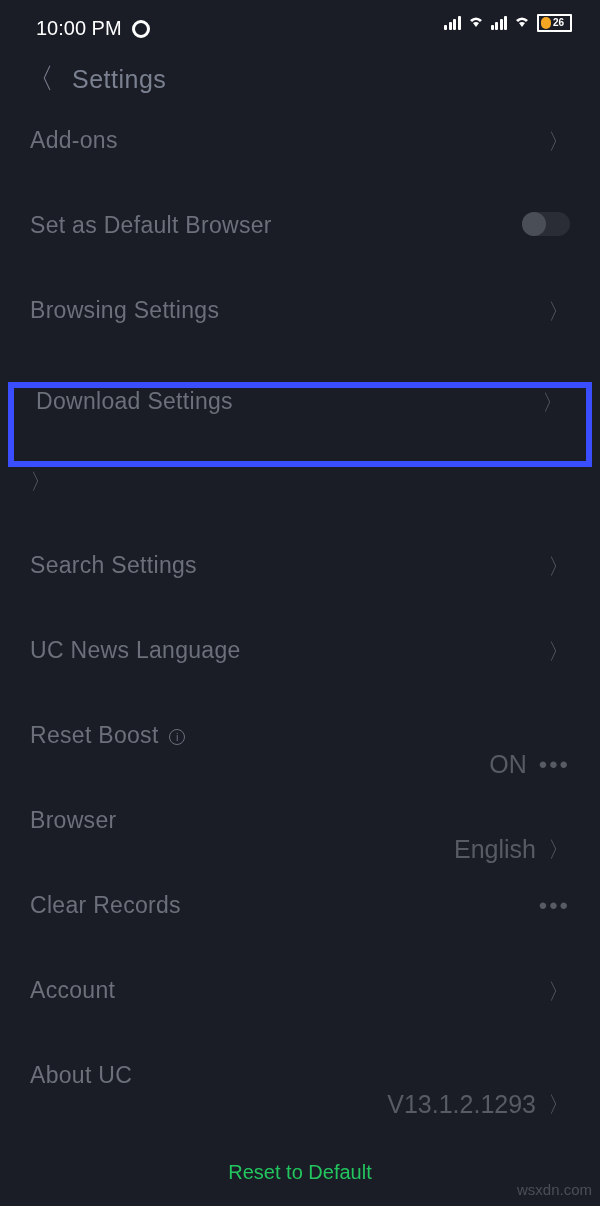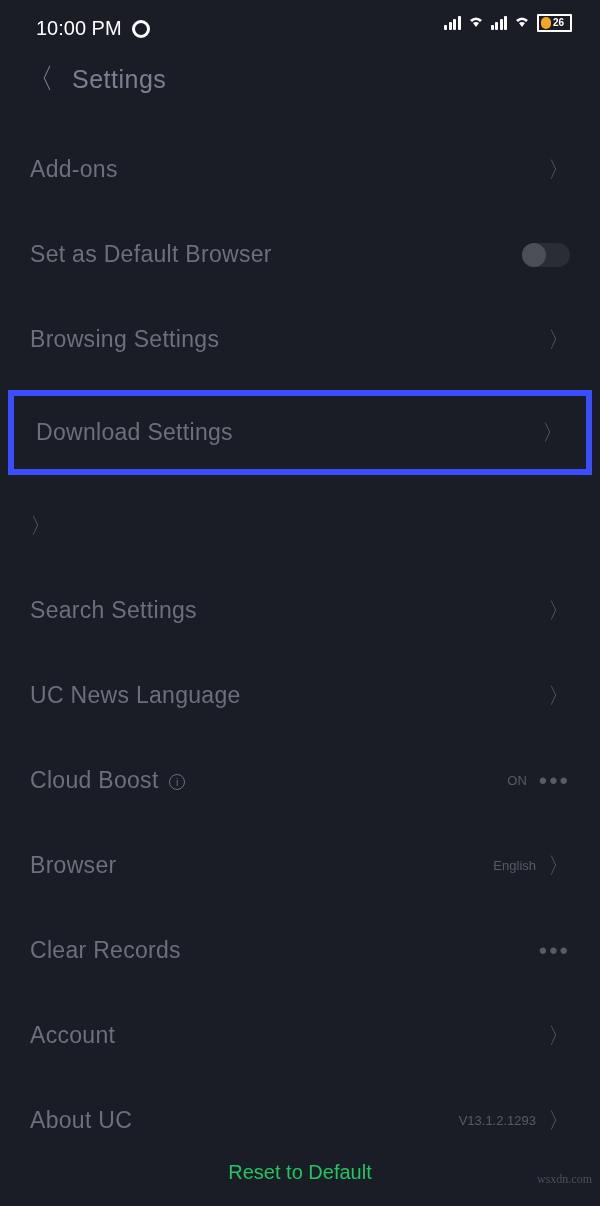--- a/index.html
+++ b/index.html
@@ -92,27 +92,26 @@
       color: #7a8090;
       letter-spacing: 0.5px;
     }
     .settings-list {
       padding-top: 14px;
     }
     .setting-row {
       height: 85px;
       display: flex;
       justify-content: space-between;
-      align-items: center;
       padding: 0 30px;
       cursor: pointer;
     }
     .setting-row.highlighted {
       border: 6px solid #3a4dff;
-      margin: 8px 8px;
+      margin: 0 8px;
       padding: 0 22px;
     }
     .setting-label {
       font-size: 23px;
       color: #6b707a;
       letter-spacing: 0.3px;
     }
     .setting-right {
       display: flex;
       align-items: center;
@@ -131,21 +130,21 @@
     }
     .toggle-thumb {
       width: 24px;
       height: 24px;
       background: #4a4e57;
       border-radius: 50%;
       position: absolute;
       left: 0;
     }
     .setting-value {
-      font-size: 13px;
+      font-size: 25px;
       color: #565b64;
     }
     .dots {
       color: #565b64;
       font-size: 24px;
       letter-spacing: 2px;
     }
     .info-icon {
       display: inline-flex;
       width: 16px;
@@ -162,25 +161,24 @@
       position: absolute;
       bottom: 22px;
       width: 100%;
       text-align: center;
       font-size: 20px;
       color: #22c55e;
       cursor: pointer;
     }
     .watermark {
       position: absolute;
-      bottom: 19px;
+      bottom: 8px;
       right: 8px;
-      font-size: 12px;
+      font-size: 15px;
       color: #4a4e57;
-      font-family: Liberation Serif, serif;
     }
   </style>
 </head>
 <body>
 
 <div class="status-bar">
   <div class="status-left">
     <span>10:00 PM</span>
     <span class="circle-icon"></span>
   </div>
@@ -252,21 +250,21 @@
     <span class="chevron-right">〉</span>
   </div>
 
   <div class="setting-row">
     <span class="setting-label">UC News Language</span>
     <span class="chevron-right">〉</span>
   </div>
 
   <div class="setting-row">
     <span class="setting-label">
-      <span>Cloud Boost</span>
+      <span>Reset Boost</span>
       <span class="info-icon">i</span>
     </span>
     <span class="setting-right">
       <span class="setting-value">ON</span>
       <span class="dots">•••</span>
     </span>
   </div>
 
   <div class="setting-row">
     <span class="setting-label">Browser</span>

